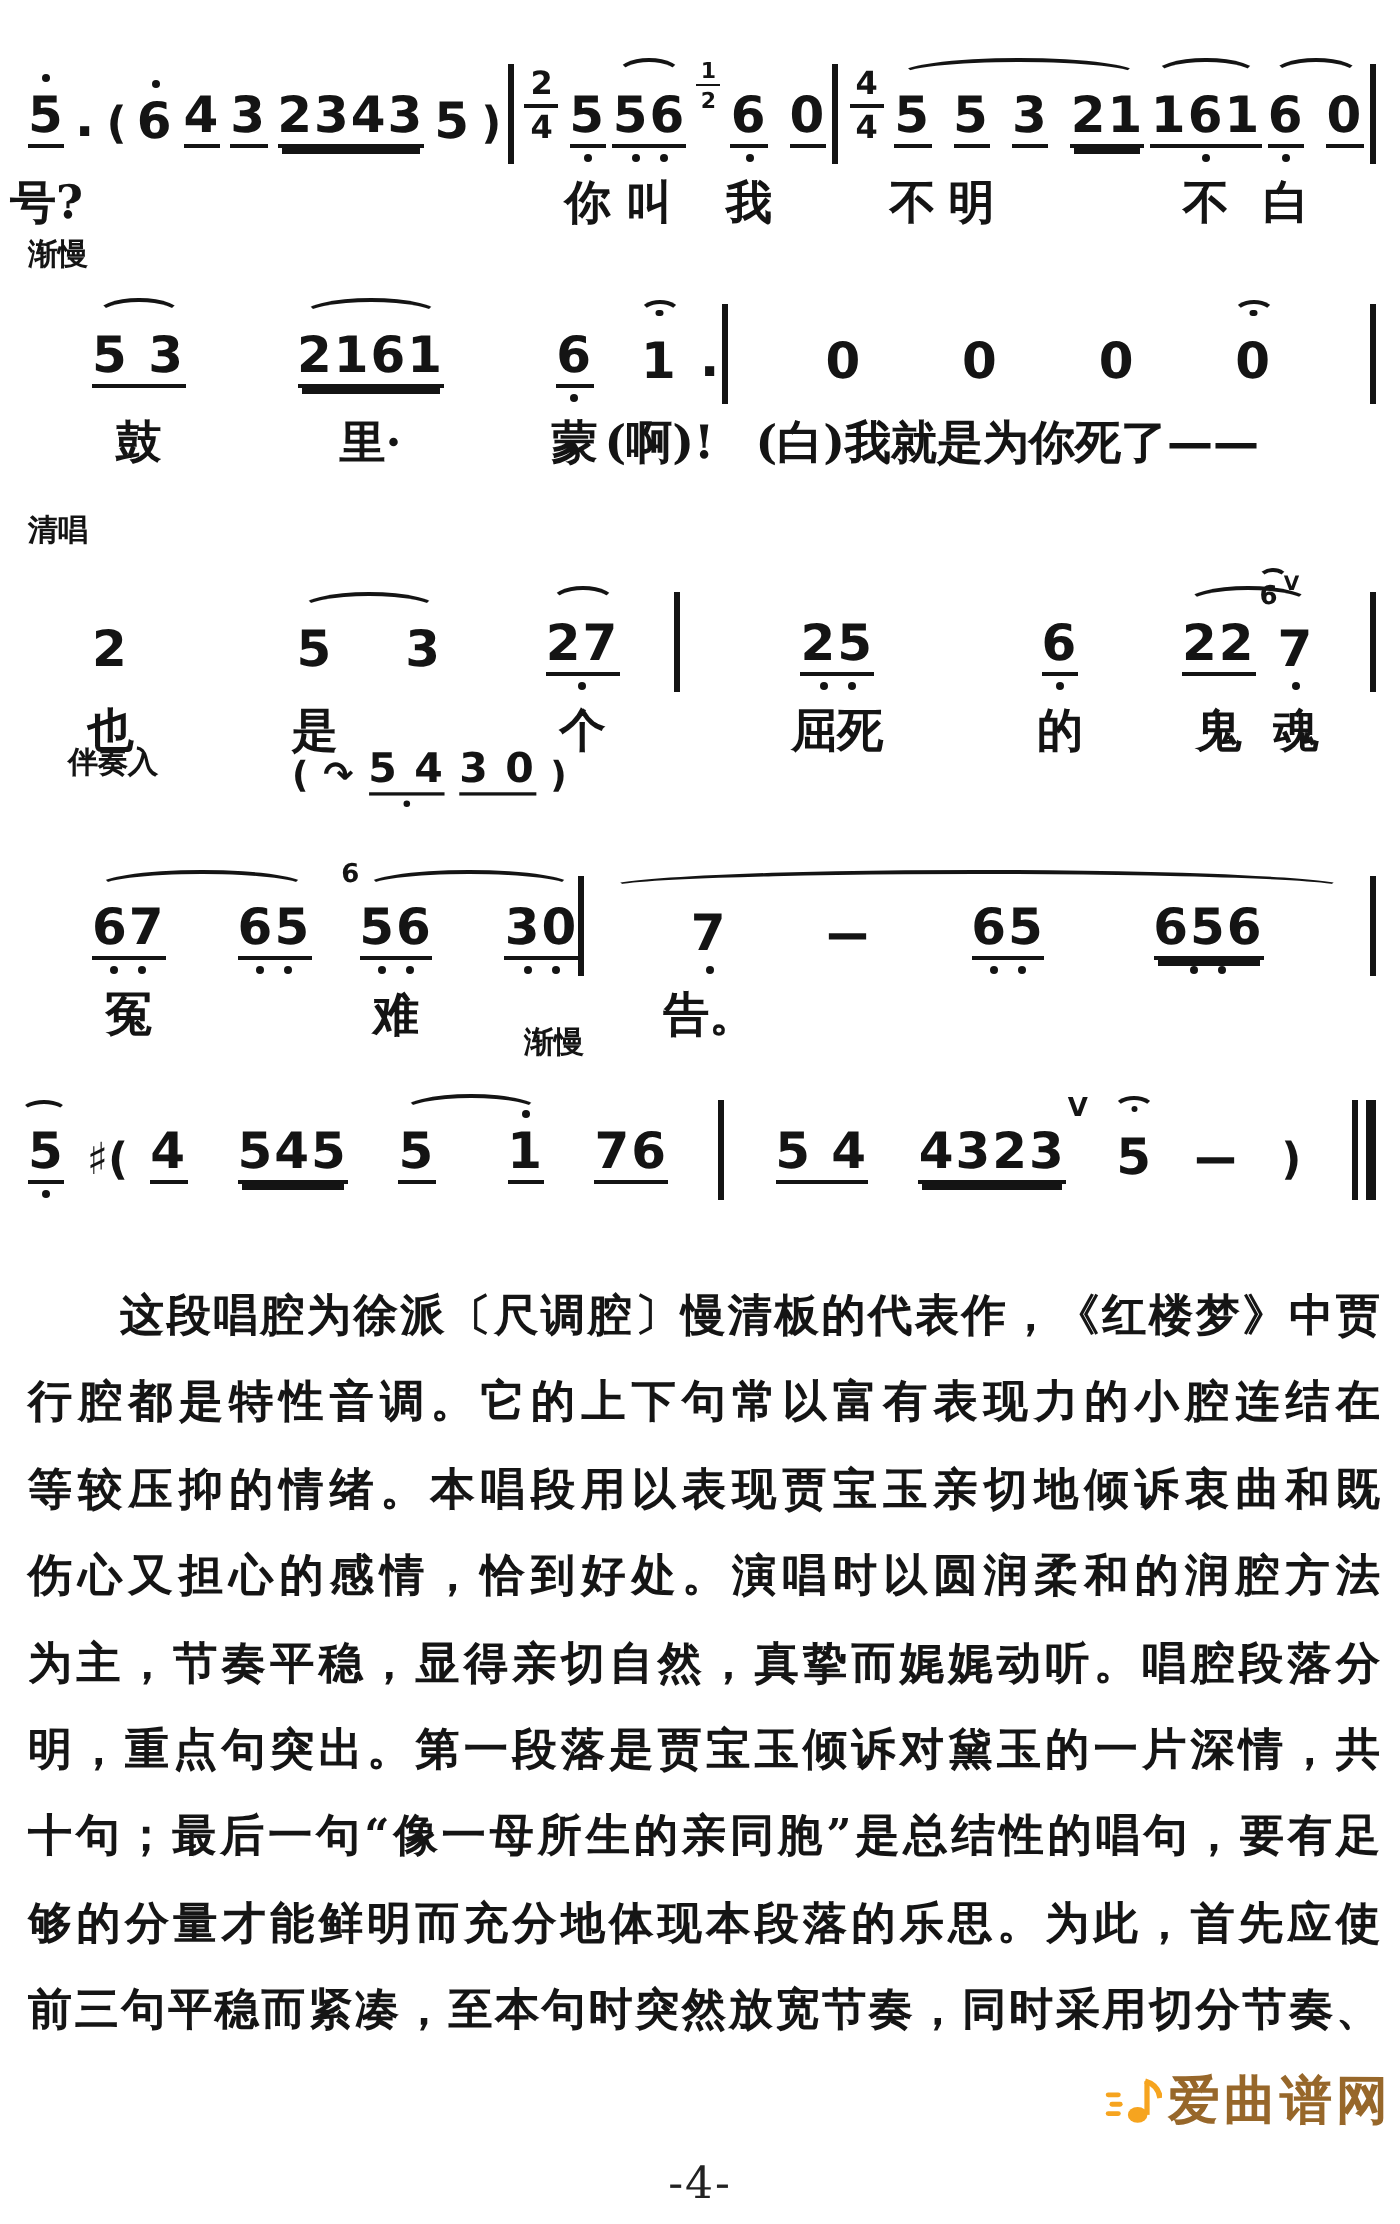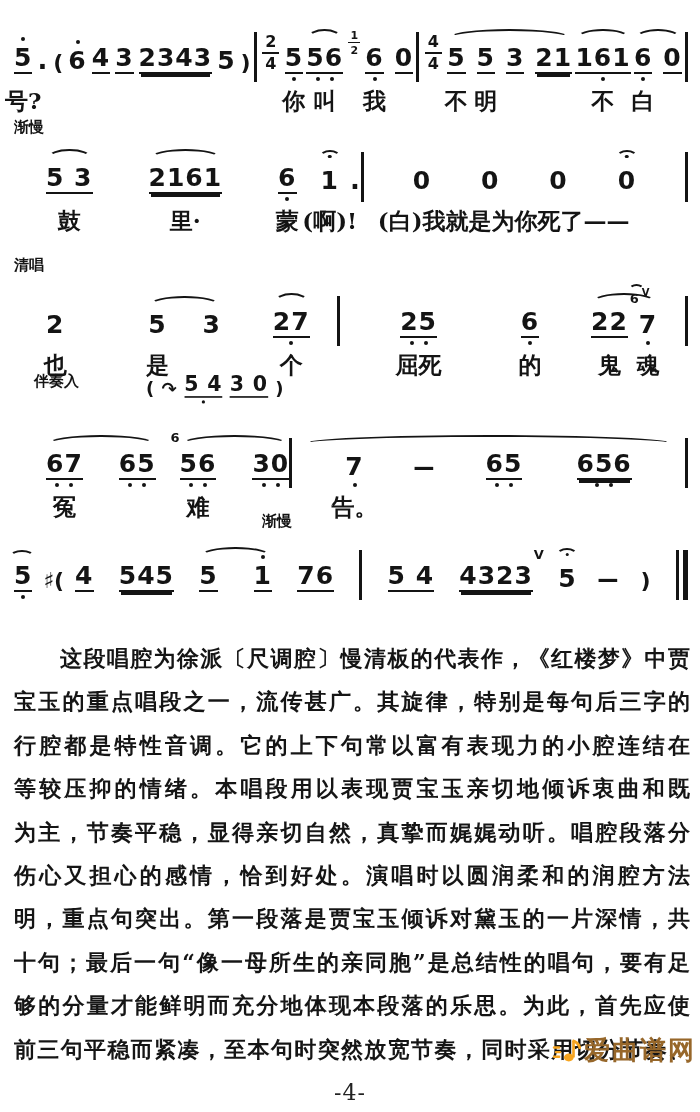--- a/index.html
+++ b/index.html
@@ -345,25 +345,24 @@
           <div class="finalbar">
             <i></i>
             <i></i>
           </div>
         </div>
       </div>
     </div>
 
   <div id="commentary">
     <div class="cline indent">这段唱腔为徐派〔尺调腔〕慢清板的代表作，《红楼梦》中贾</div>
-    <div class="cline">宝玉的重点唱段之一，流传甚广。其旋律，特别是每句后三字的</div>
     <div class="cline">行腔都是特性音调。它的上下句常以富有表现力的小腔连结在</div>
     <div class="cline">等较压抑的情绪。本唱段用以表现贾宝玉亲切地倾诉衷曲和既</div>
+    <div class="cline">伤心又担心的感情，恰到好处。演唱时以圆润柔和的润腔方法</div>
     <div class="cline">为主，节奏平稳，显得亲切自然，真挚而娓娓动听。唱腔段落分</div>
-    <div class="cline">伤心又担心的感情，恰到好处。演唱时以圆润柔和的润腔方法</div>
     <div class="cline">明，重点句突出。第一段落是贾宝玉倾诉对黛玉的一片深情，共</div>
     <div class="cline">十句；最后一句“像一母所生的亲同胞”是总结性的唱句，要有足</div>
     <div class="cline">够的分量才能鲜明而充分地体现本段落的乐思。为此，首先应使</div>
     <div class="cline">前三句平稳而紧凑，至本句时突然放宽节奏，同时采用切分节奏、</div>
   </div>
 
   <div id="pageno">-4-</div>
 
   <div id="wm">
     <span>

